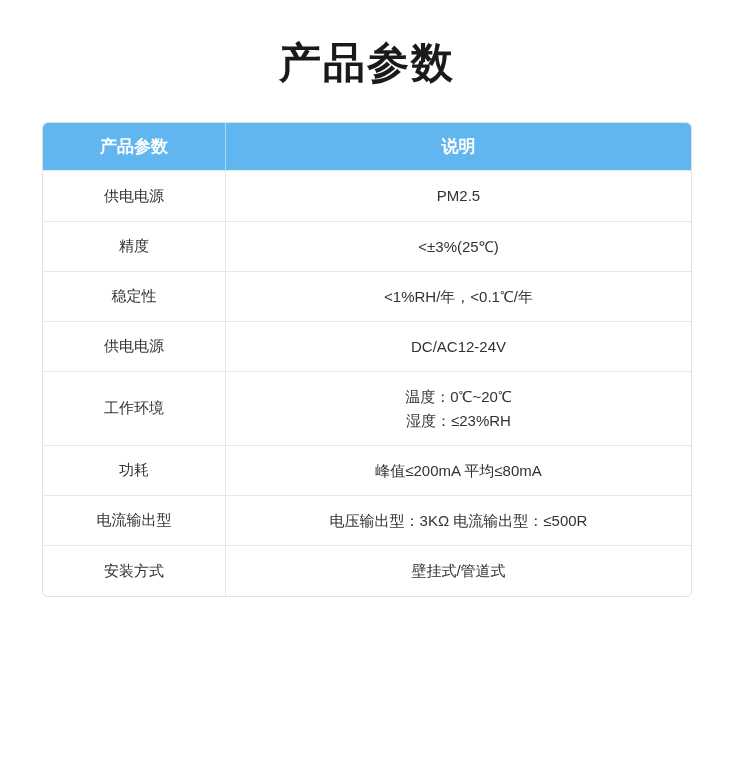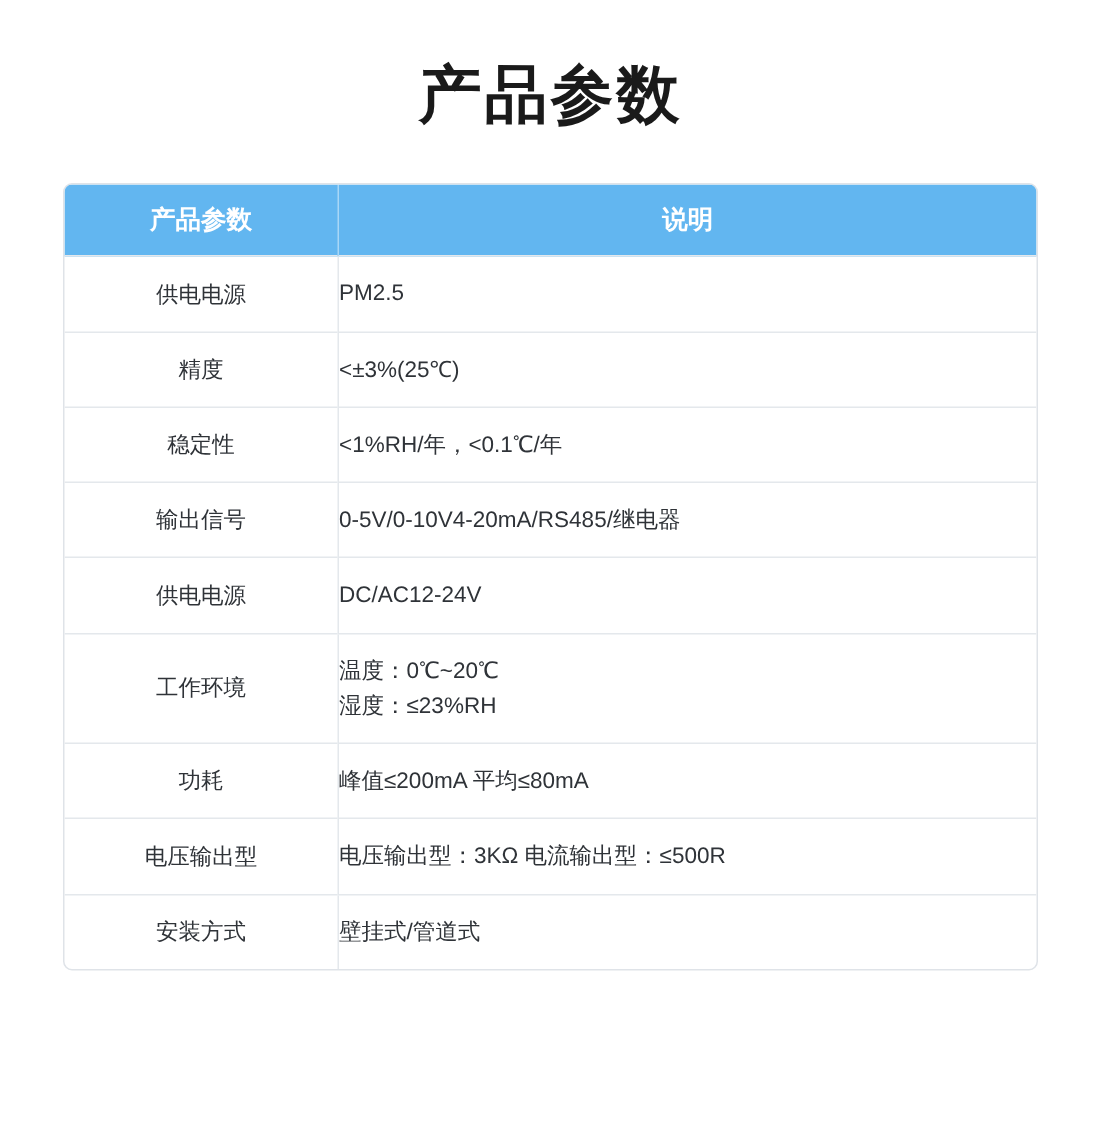--- a/index.html
+++ b/index.html
@@ -55,20 +55,21 @@
   table.spec td {
     border-top: 1px solid #e4e8ec;
     border-right: 1px solid #e4e8ec;
     font-size: 15px;
     color: #2f3338;
     padding: 13px 0;
     vertical-align: middle;
   }
   table.spec td:last-child {
     border-right: none;
+    text-align: center;
   }
   td.key {
     width: 182px;
     text-align: center;
     font-size: 15.5px;
     color: #2f3338;
   }
   td.val {
     padding-left: 22px;
     line-height: 1.55;
@@ -108,46 +109,40 @@
             <span class="line">&lt;±3%(25℃)</span>
           </td>
         </tr>
         <tr>
           <td class="key">稳定性</td>
           <td class="val">
             <span class="line">&lt;1%RH/年，&lt;0.1℃/年</span>
           </td>
         </tr>
         <tr>
-          <td class="key">输出信号</td>
-          <td class="val">
-            <span class="line">0-5V/0-10V4-20mA/RS485/继电器</span>
-          </td>
-        </tr>
-        <tr>
           <td class="key">供电电源</td>
           <td class="val">
             <span class="line">DC/AC12-24V</span>
           </td>
         </tr>
         <tr>
           <td class="key">工作环境</td>
           <td class="val">
             <span class="line">温度：0℃~20℃</span>
             <span class="line">湿度：≤23%RH</span>
           </td>
         </tr>
         <tr>
           <td class="key">功耗</td>
           <td class="val">
             <span class="line">峰值≤200mA 平均≤80mA</span>
           </td>
         </tr>
         <tr>
-          <td class="key">电压输出型</td>
+          <td class="key">电流输出型</td>
           <td class="val">
             <span class="line">电压输出型：3KΩ 电流输出型：≤500R</span>
           </td>
         </tr>
         <tr>
           <td class="key">安装方式</td>
           <td class="val">
             <span class="line">壁挂式/管道式</span>
           </td>
         </tr>

